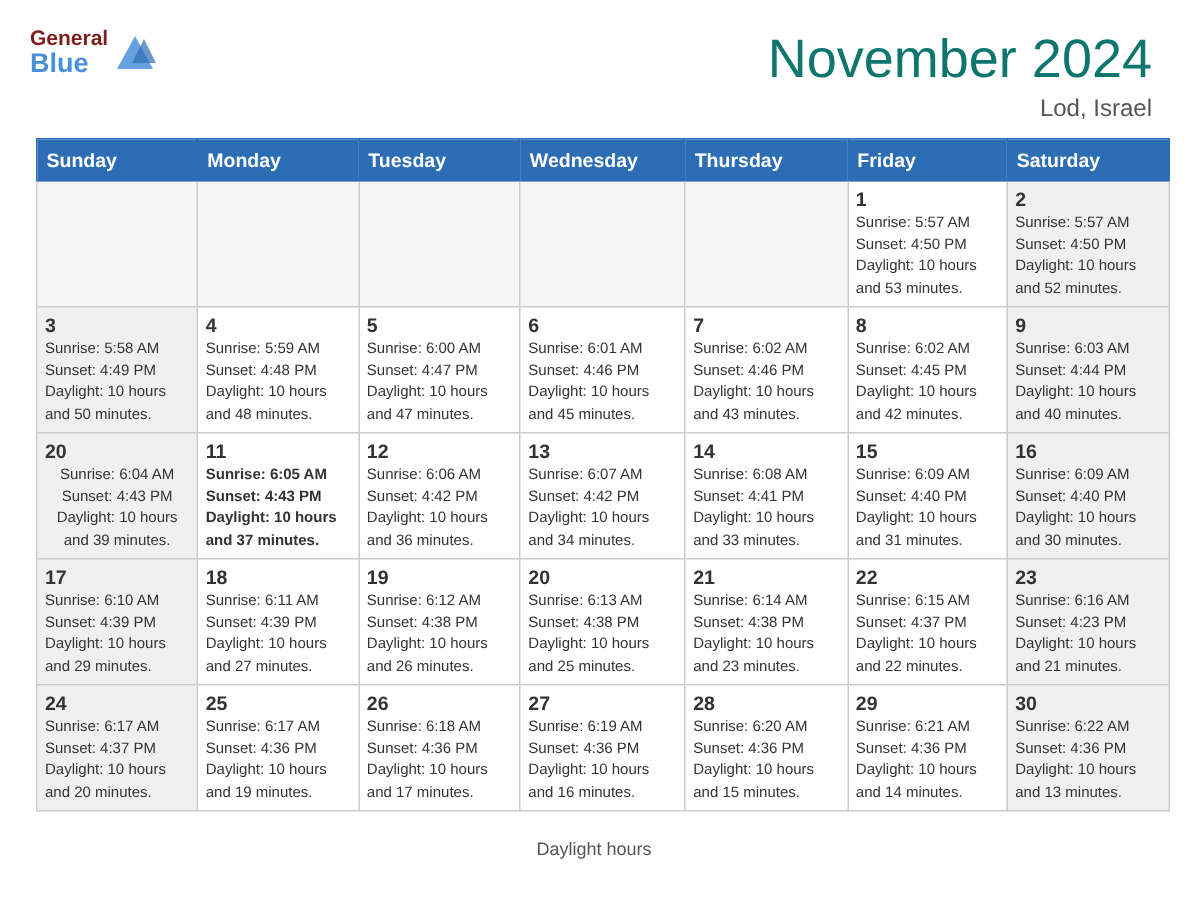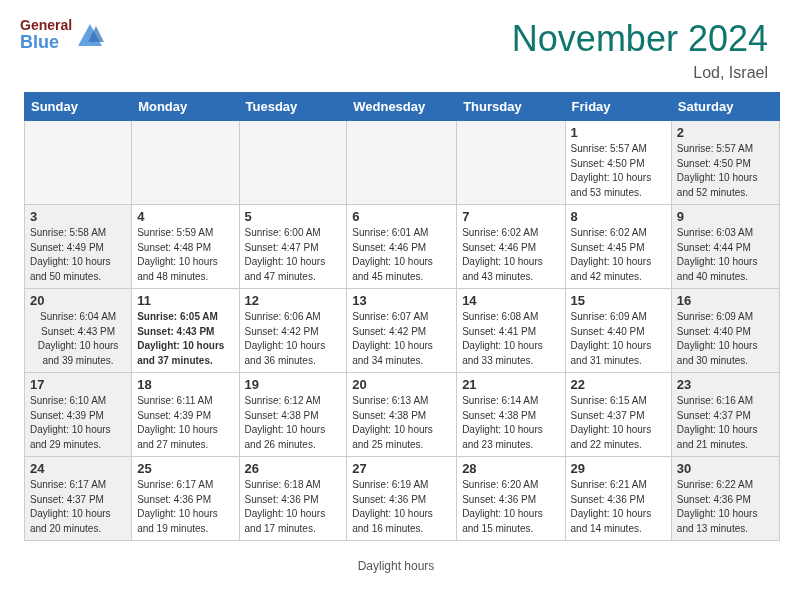--- a/index.html
+++ b/index.html
@@ -200,21 +200,21 @@
             </td>
             <td>
               <div class="day-num">22</div>
               <div class="day-info" style="white-space: pre-line;">Sunrise: 6:15 AM
 Sunset: 4:37 PM
 Daylight: 10 hours and 22 minutes.</div>
             </td>
             <td class="shaded">
               <div class="day-num">23</div>
               <div class="day-info" style="white-space: pre-line;">Sunrise: 6:16 AM
-Sunset: 4:37 PM
+Sunset: 4:23 PM
 Daylight: 10 hours and 21 minutes.</div>
             </td>
           </tr>
           <tr>
             <td class="shaded">
               <div class="day-num">24</div>
               <div class="day-info" style="white-space: pre-line;">Sunrise: 6:17 AM
 Sunset: 4:37 PM
 Daylight: 10 hours and 20 minutes.</div>
             </td>

